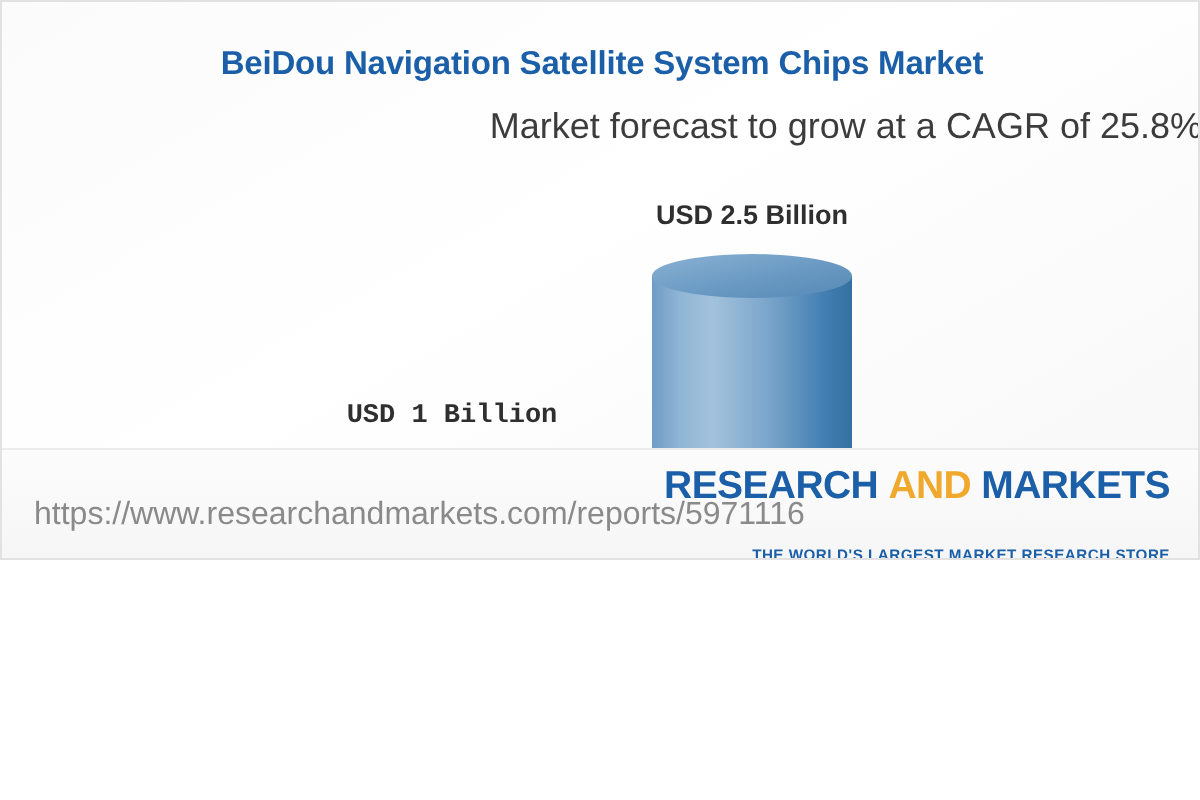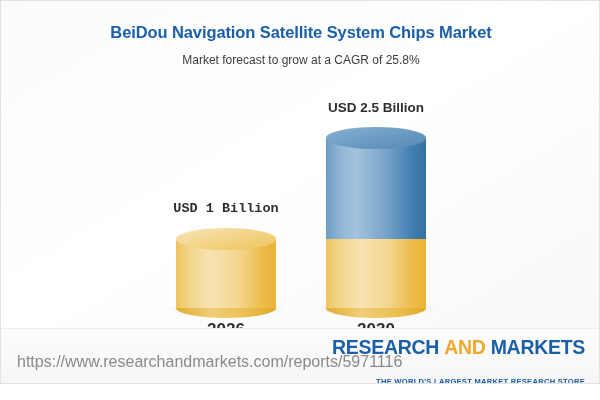--- a/index.html
+++ b/index.html
@@ -8,21 +8,21 @@
     padding: 0;
     background: #ffffff;
   }
   body {
     font-family: "Liberation Sans", sans-serif;
   }
 
   .page {
     position: relative;
     width: 600px;
-    height: 384px;
+    height: 280px;
     box-sizing: border-box;
     background: linear-gradient(150deg, #fbfbfb 0%, #ffffff 45%, #f7f7f7 100%);
     border: 1px solid #e2e2e2;
     overflow: hidden;
   }
 
   
   .header {
     position: absolute;
     left: 0;
@@ -34,23 +34,24 @@
     margin: 0;
     padding-top: 22px;
     font-size: 16.5px;
     font-weight: bold;
     color: #1b5fa8;
     letter-spacing: -0.1px;
   }
   .chart-subtitle {
     margin: 0;
     padding-top: 11px;
-    font-size: 12px;
+    font-size: 18px;
     font-weight: normal;
     color: #3c3c3c;
+    text-align: right;
   }
 
   
   .plot {
     position: absolute;
     left: 0;
     top: 0;
     width: 600px;
     height: 345px;
   }

